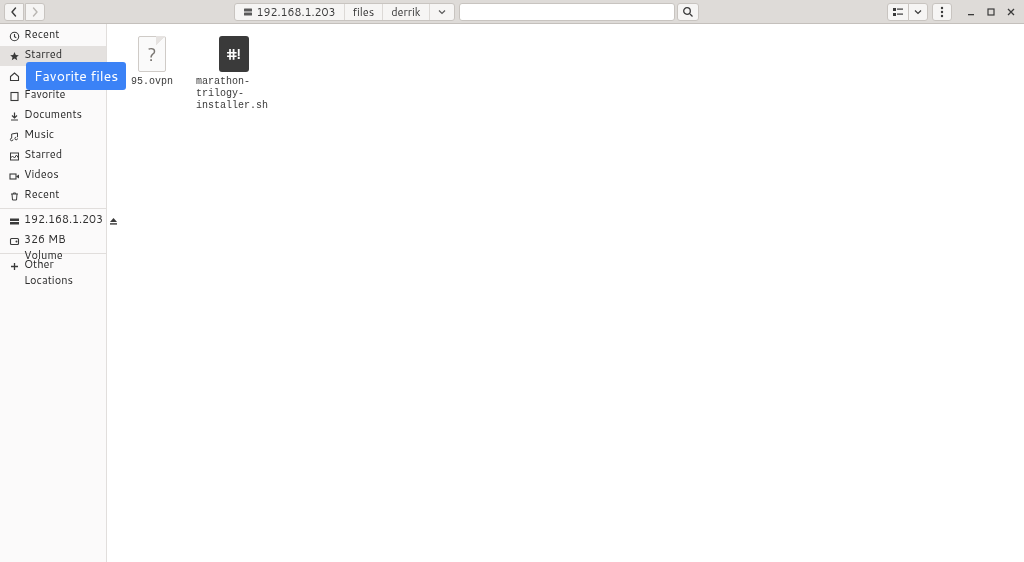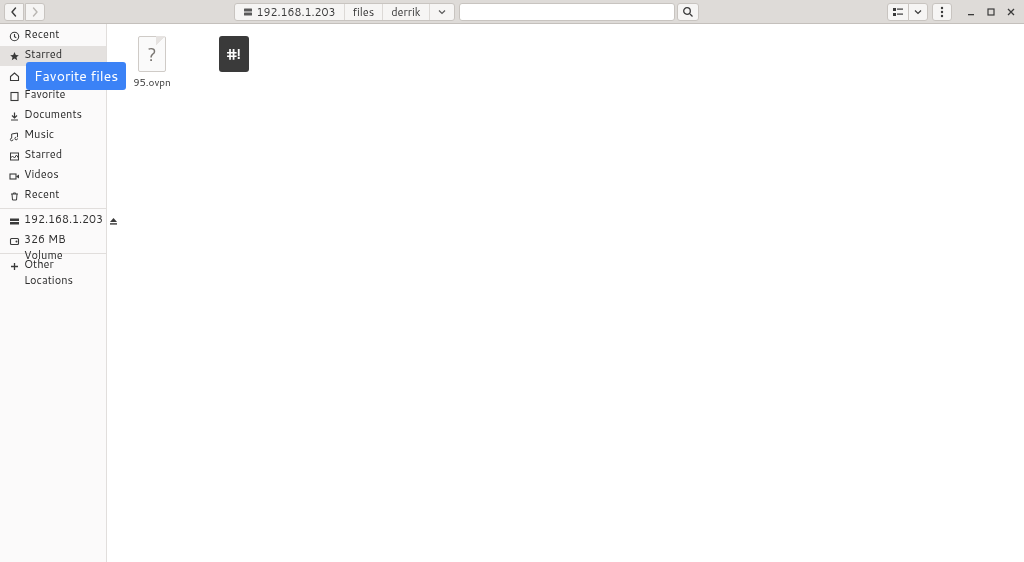--- a/index.html
+++ b/index.html
@@ -147,20 +147,21 @@
     display: flex; align-items: center; justify-content: center;
     position: relative;
   }
   .file-label {
     font-size: 10px;
     color: #3a3a3a;
     line-height: 1.2;
     text-align: left;
     word-break: break-word;
     max-width: 76px;
+    font-family: Liberation Mono, monospace;
   }
 
   
   .page {
     width: 28px; height: 36px;
     background: #fafafa;
     border: 1px solid #cfcbc7;
     border-radius: 2px;
     position: relative;
     display: flex; align-items: center; justify-content: center;
@@ -462,17 +463,18 @@
           </div>
       </div>
       <div class="file-label">95.ovpn</div>
     </div>
 
 
     <div class="file-item">
       <div class="file-icon">
         <div class="script-page">#!</div>
       </div>
+      <div class="file-label">marathon-trilogy-installer.sh</div>
     </div>
 
 
   </div>
 </div>
 
 </body></html>

